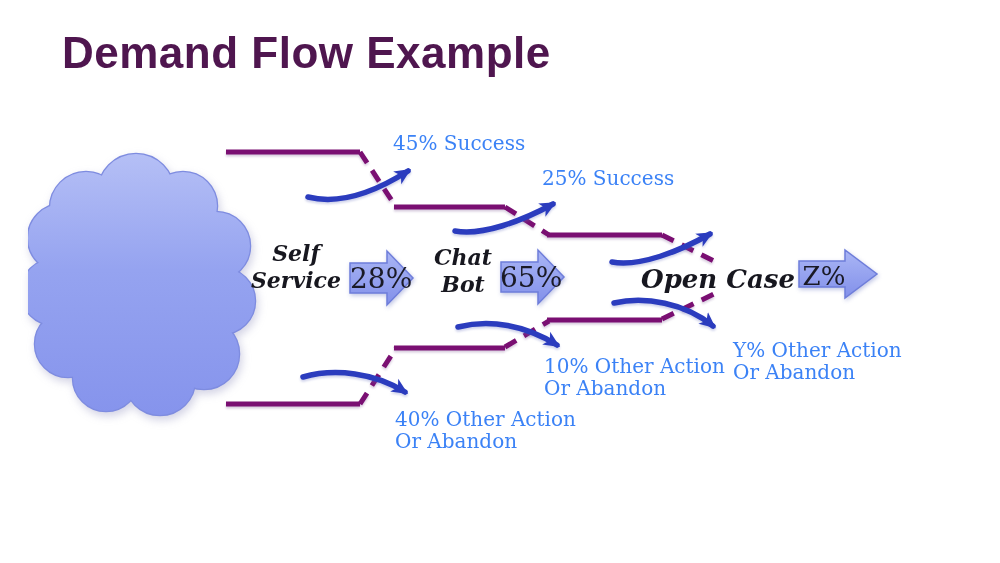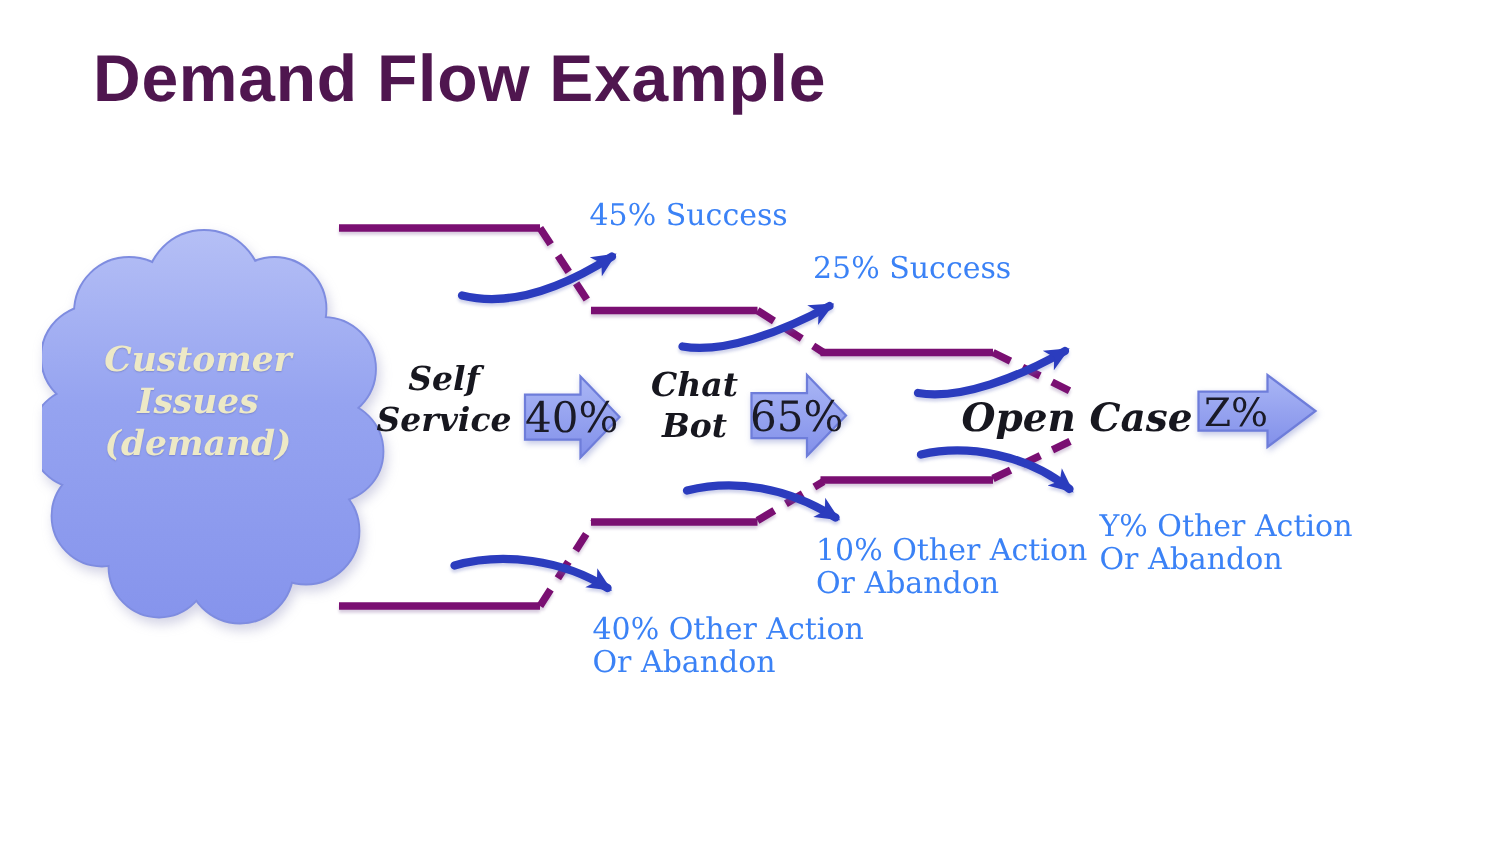--- a/index.html
+++ b/index.html
@@ -75,25 +75,20 @@
         <circle cx="176" cy="208" r="35"></circle>
       <circle cx="132" cy="234" r="35"></circle>
         <circle cx="78" cy="232" r="33"></circle>
         <circle cx="40" cy="198" r="33"></circle>
       <circle cx="26" cy="146" r="33"></circle>
         <circle cx="34" cy="92" r="34"></circle>
       <ellipse cx="112" cy="138" rx="80" ry="94"></ellipse>
     </g>
   </svg>
 
-  <div class="abs cloud-label">
-    <div>Customer</div>
-    <div>Issues</div>
-    <div>(demand)</div>
-  </div>
 
   <svg class="abs flow-svg" width="1000" height="563" viewBox="0 0 1000 563">
     <defs>
       <marker id="blueHead" viewBox="0 0 10 10" refX="7.5" refY="5" markerWidth="3.1" markerHeight="3.1" orient="auto" markerUnits="strokeWidth">
         <path d="M0,0.6 L9.6,5 L0,9.4 L2.6,5 Z" fill="#2B3CBE"></path>
       </marker>
       <linearGradient id="baGrad" x1="0" y1="0" x2="0" y2="1">
         <stop offset="0" stop-color="#AAB6F5"></stop>
         <stop offset="1" stop-color="#8290EA"></stop>
       </linearGradient>
@@ -135,21 +130,21 @@
   <div class="abs stage-label" style="left:250px;top:240px;width:92px;">
     <div>Self</div>
     <div>Service</div>
   </div>
   <div class="abs stage-label" style="left:424px;top:244px;width:78px;">
     <div>Chat</div>
     <div>Bot</div>
   </div>
   <div class="abs stage-label" style="left:641px;top:266px;font-size:26px;">Open Case</div>
 
-  <div class="abs block-arrow-label" style="left:350px;top:262px;width:62px;">40%</div>
+  <div class="abs block-arrow-label" style="left:350px;top:262px;width:62px;">28%</div>
   <div class="abs block-arrow-label" style="left:500px;top:261px;width:62px;">65%</div>
   <div class="abs block-arrow-label" style="left:794px;top:261px;width:60px;font-size:26px;">Z%</div>
 
   <div class="abs exit-label" style="left:393px;top:132px;">45% Success</div>
   <div class="abs exit-label" style="left:542px;top:167px;">25% Success</div>
 
   <div class="abs exit-label" style="left:395px;top:408px;">
     <div>40% Other Action</div>
     <div>Or Abandon</div>
   </div>

